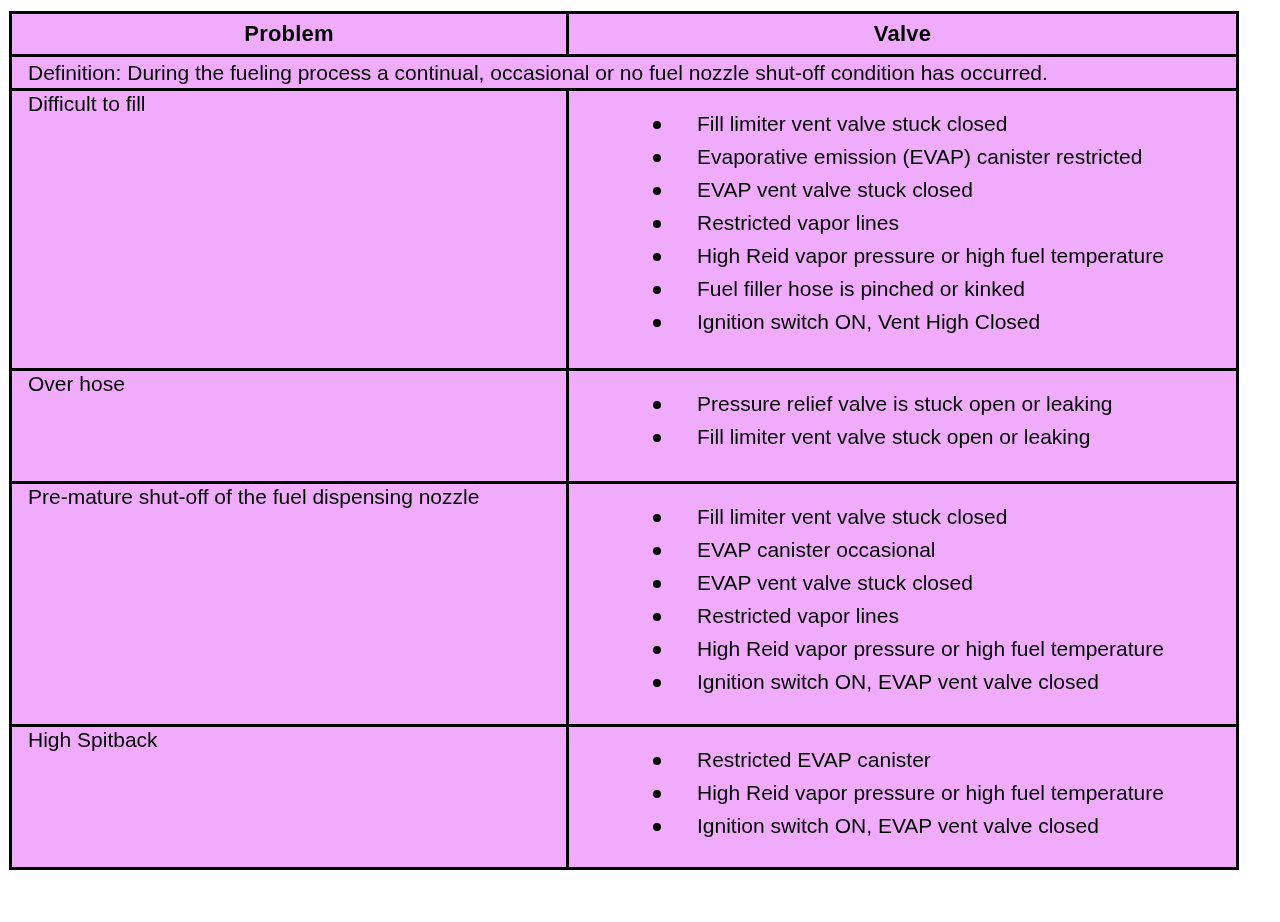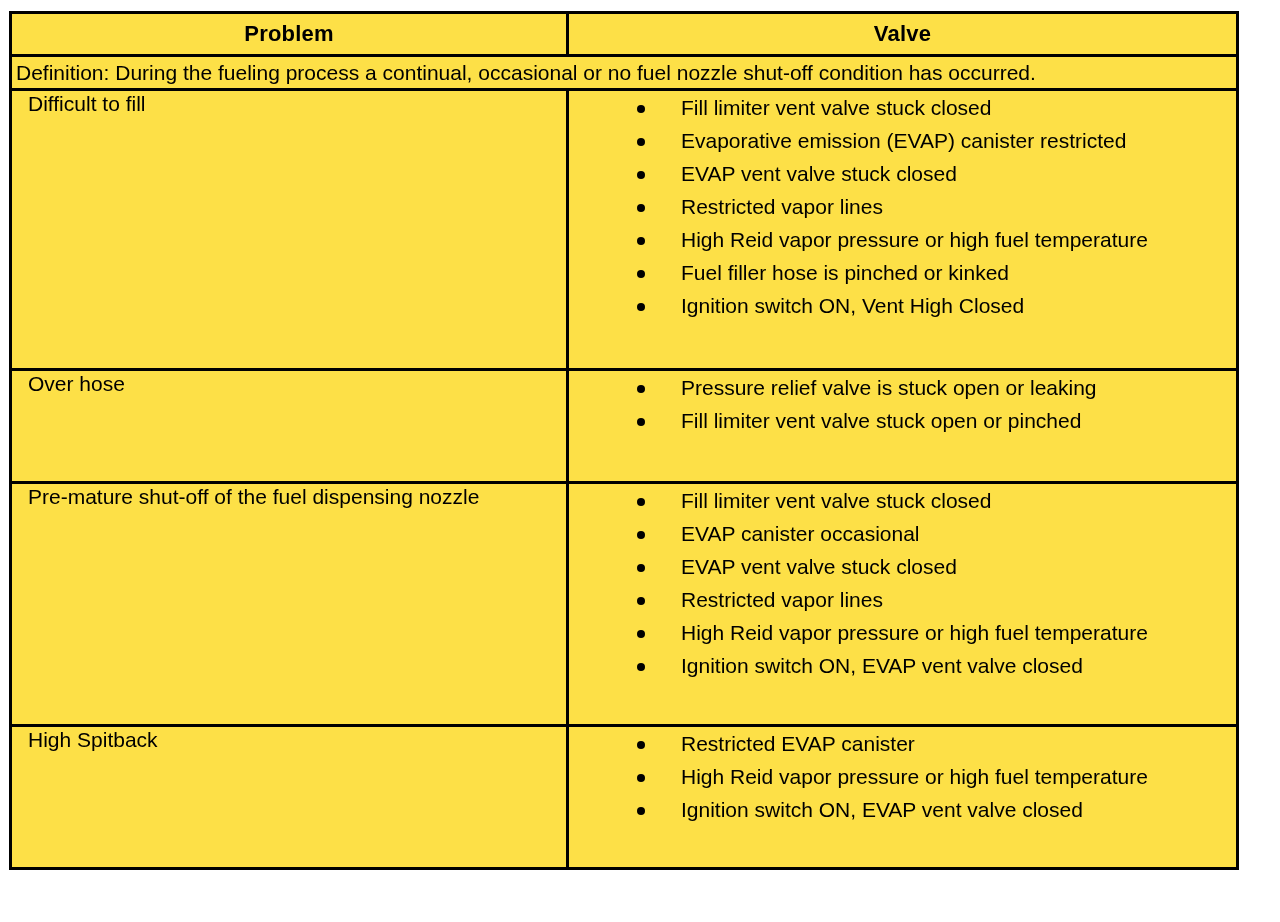--- a/index.html
+++ b/index.html
@@ -31,21 +31,21 @@
     border-collapse: collapse;
     table-layout: fixed;
     background: #ffffff;
   }
 
   .diag-table td,
   .diag-table th {
     border: 3px solid #000000;
     vertical-align: top;
     padding: 0;
-    background: #fde047;
+    background: #f0abfc;
   }
 
   col.col-problem { width: 557px; }
   col.col-causes  { width: 670px; }
 
   
   .hdr-cell {
     height: 40px;
     text-align: center;
     vertical-align: middle;
@@ -62,41 +62,42 @@
   .def-cell {
     height: 31px;
     vertical-align: middle;
   }
   .def-text {
     display: block;
     font-size: 21px;
     line-height: 31px;
     padding-left: 4px;
     white-space: nowrap;
+    margin-left: 12px;
   }
 
   
   .problem-cell {
     padding: 4px 2px 6px 4px;
   }
   .problem-text {
     display: block;
     font-size: 21px;
     line-height: 26px;
     white-space: nowrap;
     padding-left: 16px;
   }
 
   
   .causes-cell {
     padding: 8px 2px 8px 0px;
   }
   ul.cause-list {
     list-style: none;
-    margin: 0;
+    margin: 16px;
     padding: 0;
   }
   ul.cause-list li {
     position: relative;
     font-size: 21px;
     line-height: 33px;
     padding-left: 112px;
     white-space: nowrap;
   }
   ul.cause-list li .bullet-dot {
@@ -172,21 +173,21 @@
         </td>
       </tr>
 
       <tr class="row-h-2">
         <td class="problem-cell">
           <span class="problem-text">Over hose</span>
         </td>
         <td class="causes-cell">
           <ul class="cause-list">
             <li><span class="bullet-dot"></span><span>Pressure relief valve is stuck open or leaking</span></li>
-            <li><span class="bullet-dot"></span><span>Fill limiter vent valve stuck open or pinched</span></li>
+            <li><span class="bullet-dot"></span><span>Fill limiter vent valve stuck open or leaking</span></li>
           </ul>
         </td>
       </tr>
 
       <tr class="row-h-3">
         <td class="problem-cell">
           <span class="problem-text">Pre-mature shut-off of the fuel dispensing nozzle</span>
         </td>
         <td class="causes-cell">
           <ul class="cause-list">

